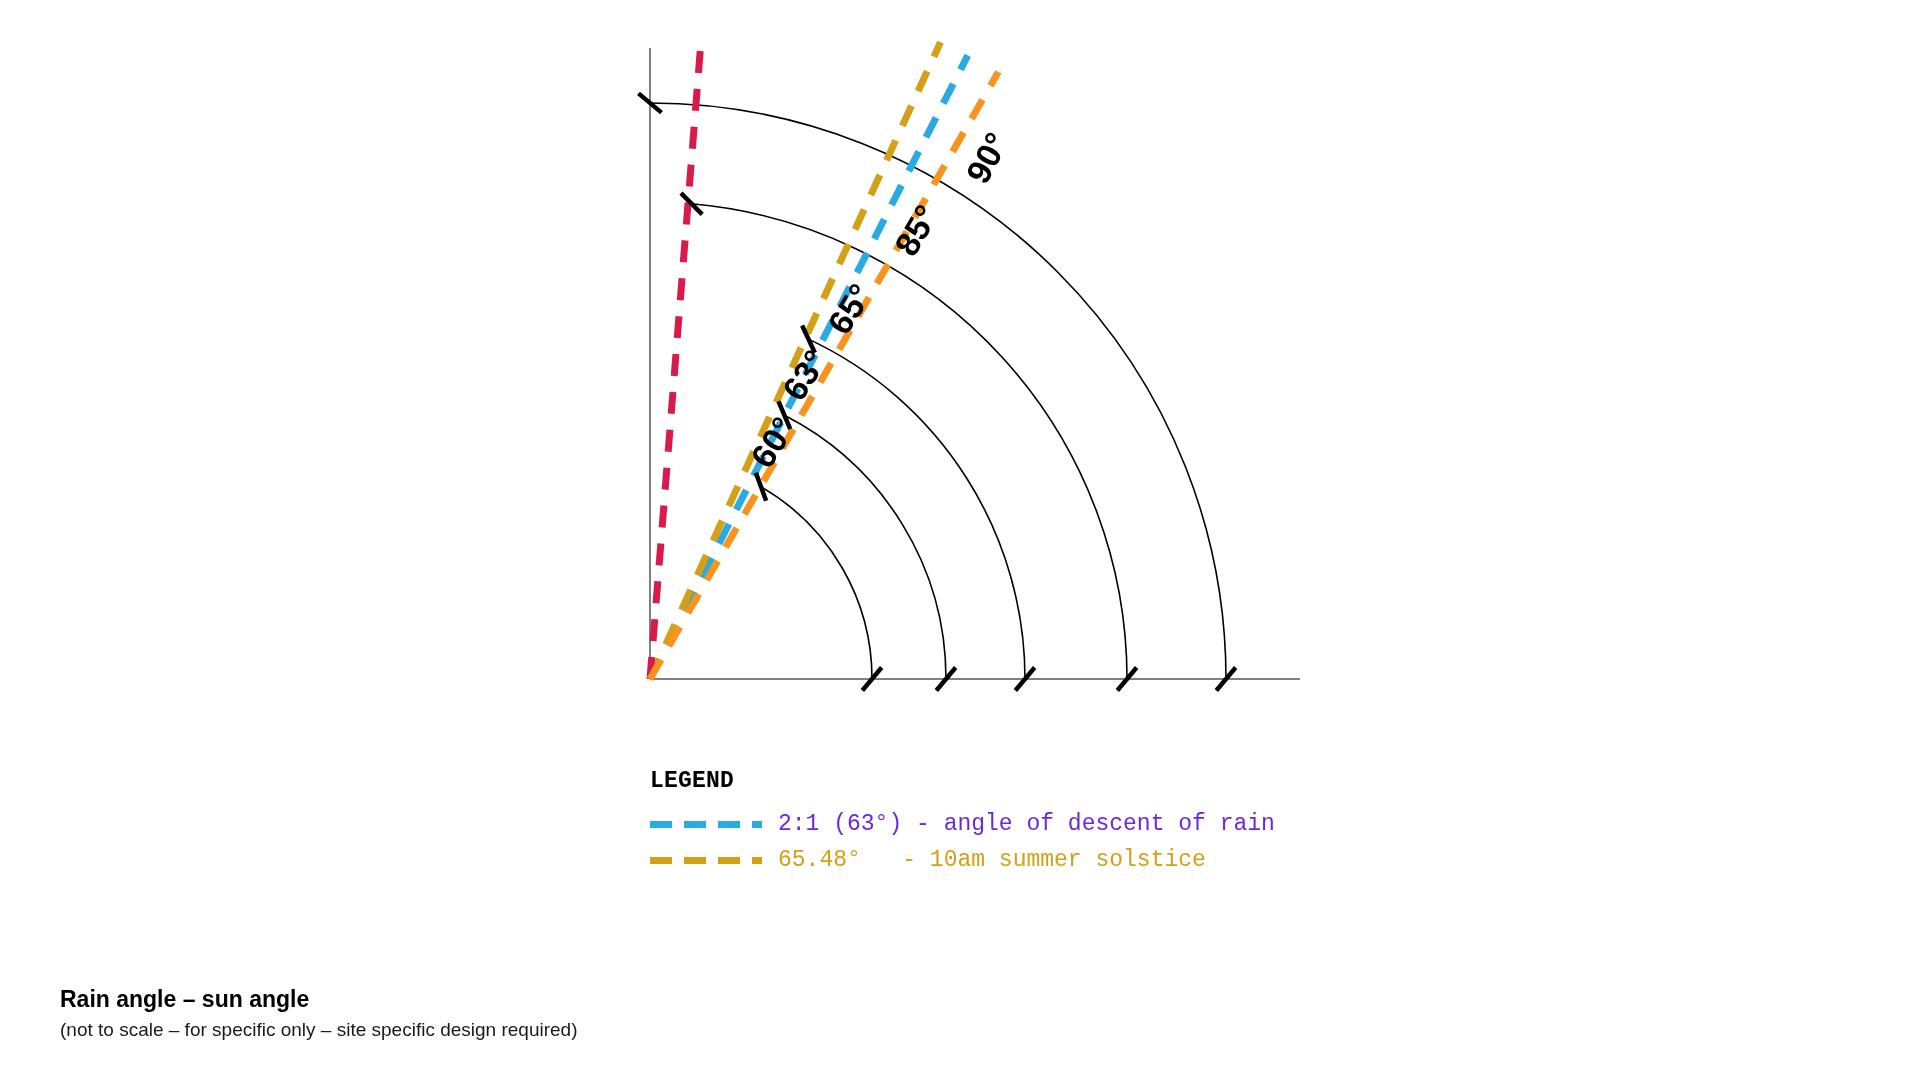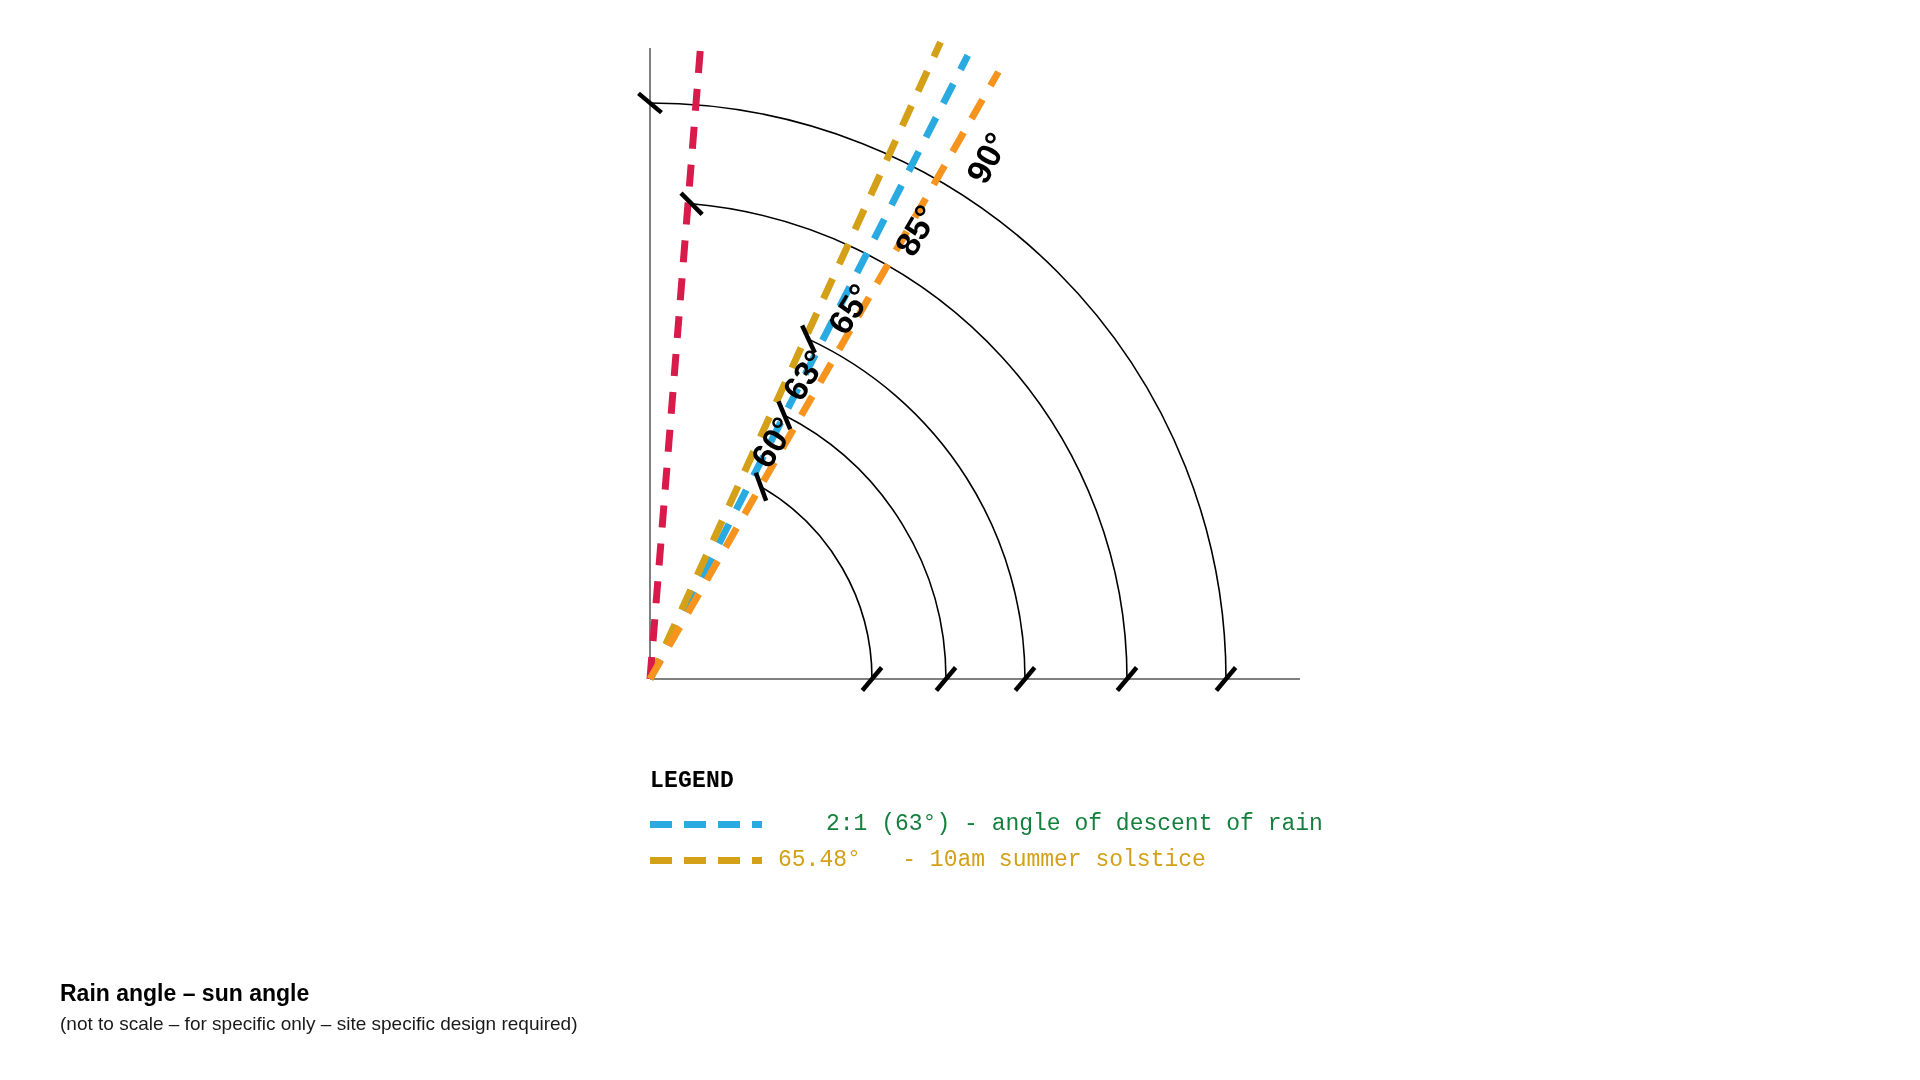--- a/index.html
+++ b/index.html
@@ -48,21 +48,21 @@
   .title-block{
     position:absolute;
     left:60px;
     top:975px;
     width:800px;
   }
   .title-main{
     font-size:23px;
     font-weight:bold;
     color:#000000;
-    margin:5px 0 6px 0;
+    margin:11px 0 6px 0;
   }
   .title-sub{
     font-size:19px;
     color:#1a1a1a;
     margin:0;
   }
 </style>
 </head>
 <body>
 
@@ -103,21 +103,21 @@
       <text x="926.617855929733" y="236.31889380634567" fill="#000000" font-size="34" font-family="&quot;Liberation Sans&quot;, sans-serif" font-weight="bold" text-anchor="middle" transform="rotate(-60 926.617855929733 236.31889380634567)">85°</text>
       <text x="997.8179859588045" y="163.33862987076407" fill="#000000" font-size="34" font-family="&quot;Liberation Sans&quot;, sans-serif" font-weight="bold" text-anchor="middle" transform="rotate(-62 997.8179859588045 163.33862987076407)">90°</text>
     </g>
 </svg>
 
 <div class="legend-block">
   <div class="legend-title">LEGEND</div>
   <div id="legend-rows">
       <div class="legend-row">
         <div class="legend-swatch" style="background: repeating-linear-gradient(to right, rgb(41, 171, 226) 0px, rgb(41, 171, 226) 22px, rgba(0, 0, 0, 0) 22px, rgba(0, 0, 0, 0) 34px);"></div>
-        <div class="legend-label" style="color: #15803d; margin-left: 48px;">2:1 (63°) - angle of descent of rain</div>
+        <div class="legend-label" style="color: #6d28d9;">2:1 (63°) - angle of descent of rain</div>
       </div>
       <div class="legend-row">
         <div class="legend-swatch" style="background: repeating-linear-gradient(to right, rgb(212, 160, 23) 0px, rgb(212, 160, 23) 22px, rgba(0, 0, 0, 0) 22px, rgba(0, 0, 0, 0) 34px);"></div>
         <div class="legend-label" style="color: rgb(212, 160, 23); text-align: right;">65.48°   - 10am summer solstice</div>
       </div>
     </div>
 </div>
 
 <div class="title-block">
   <div class="title-main">Rain angle – sun angle</div>

